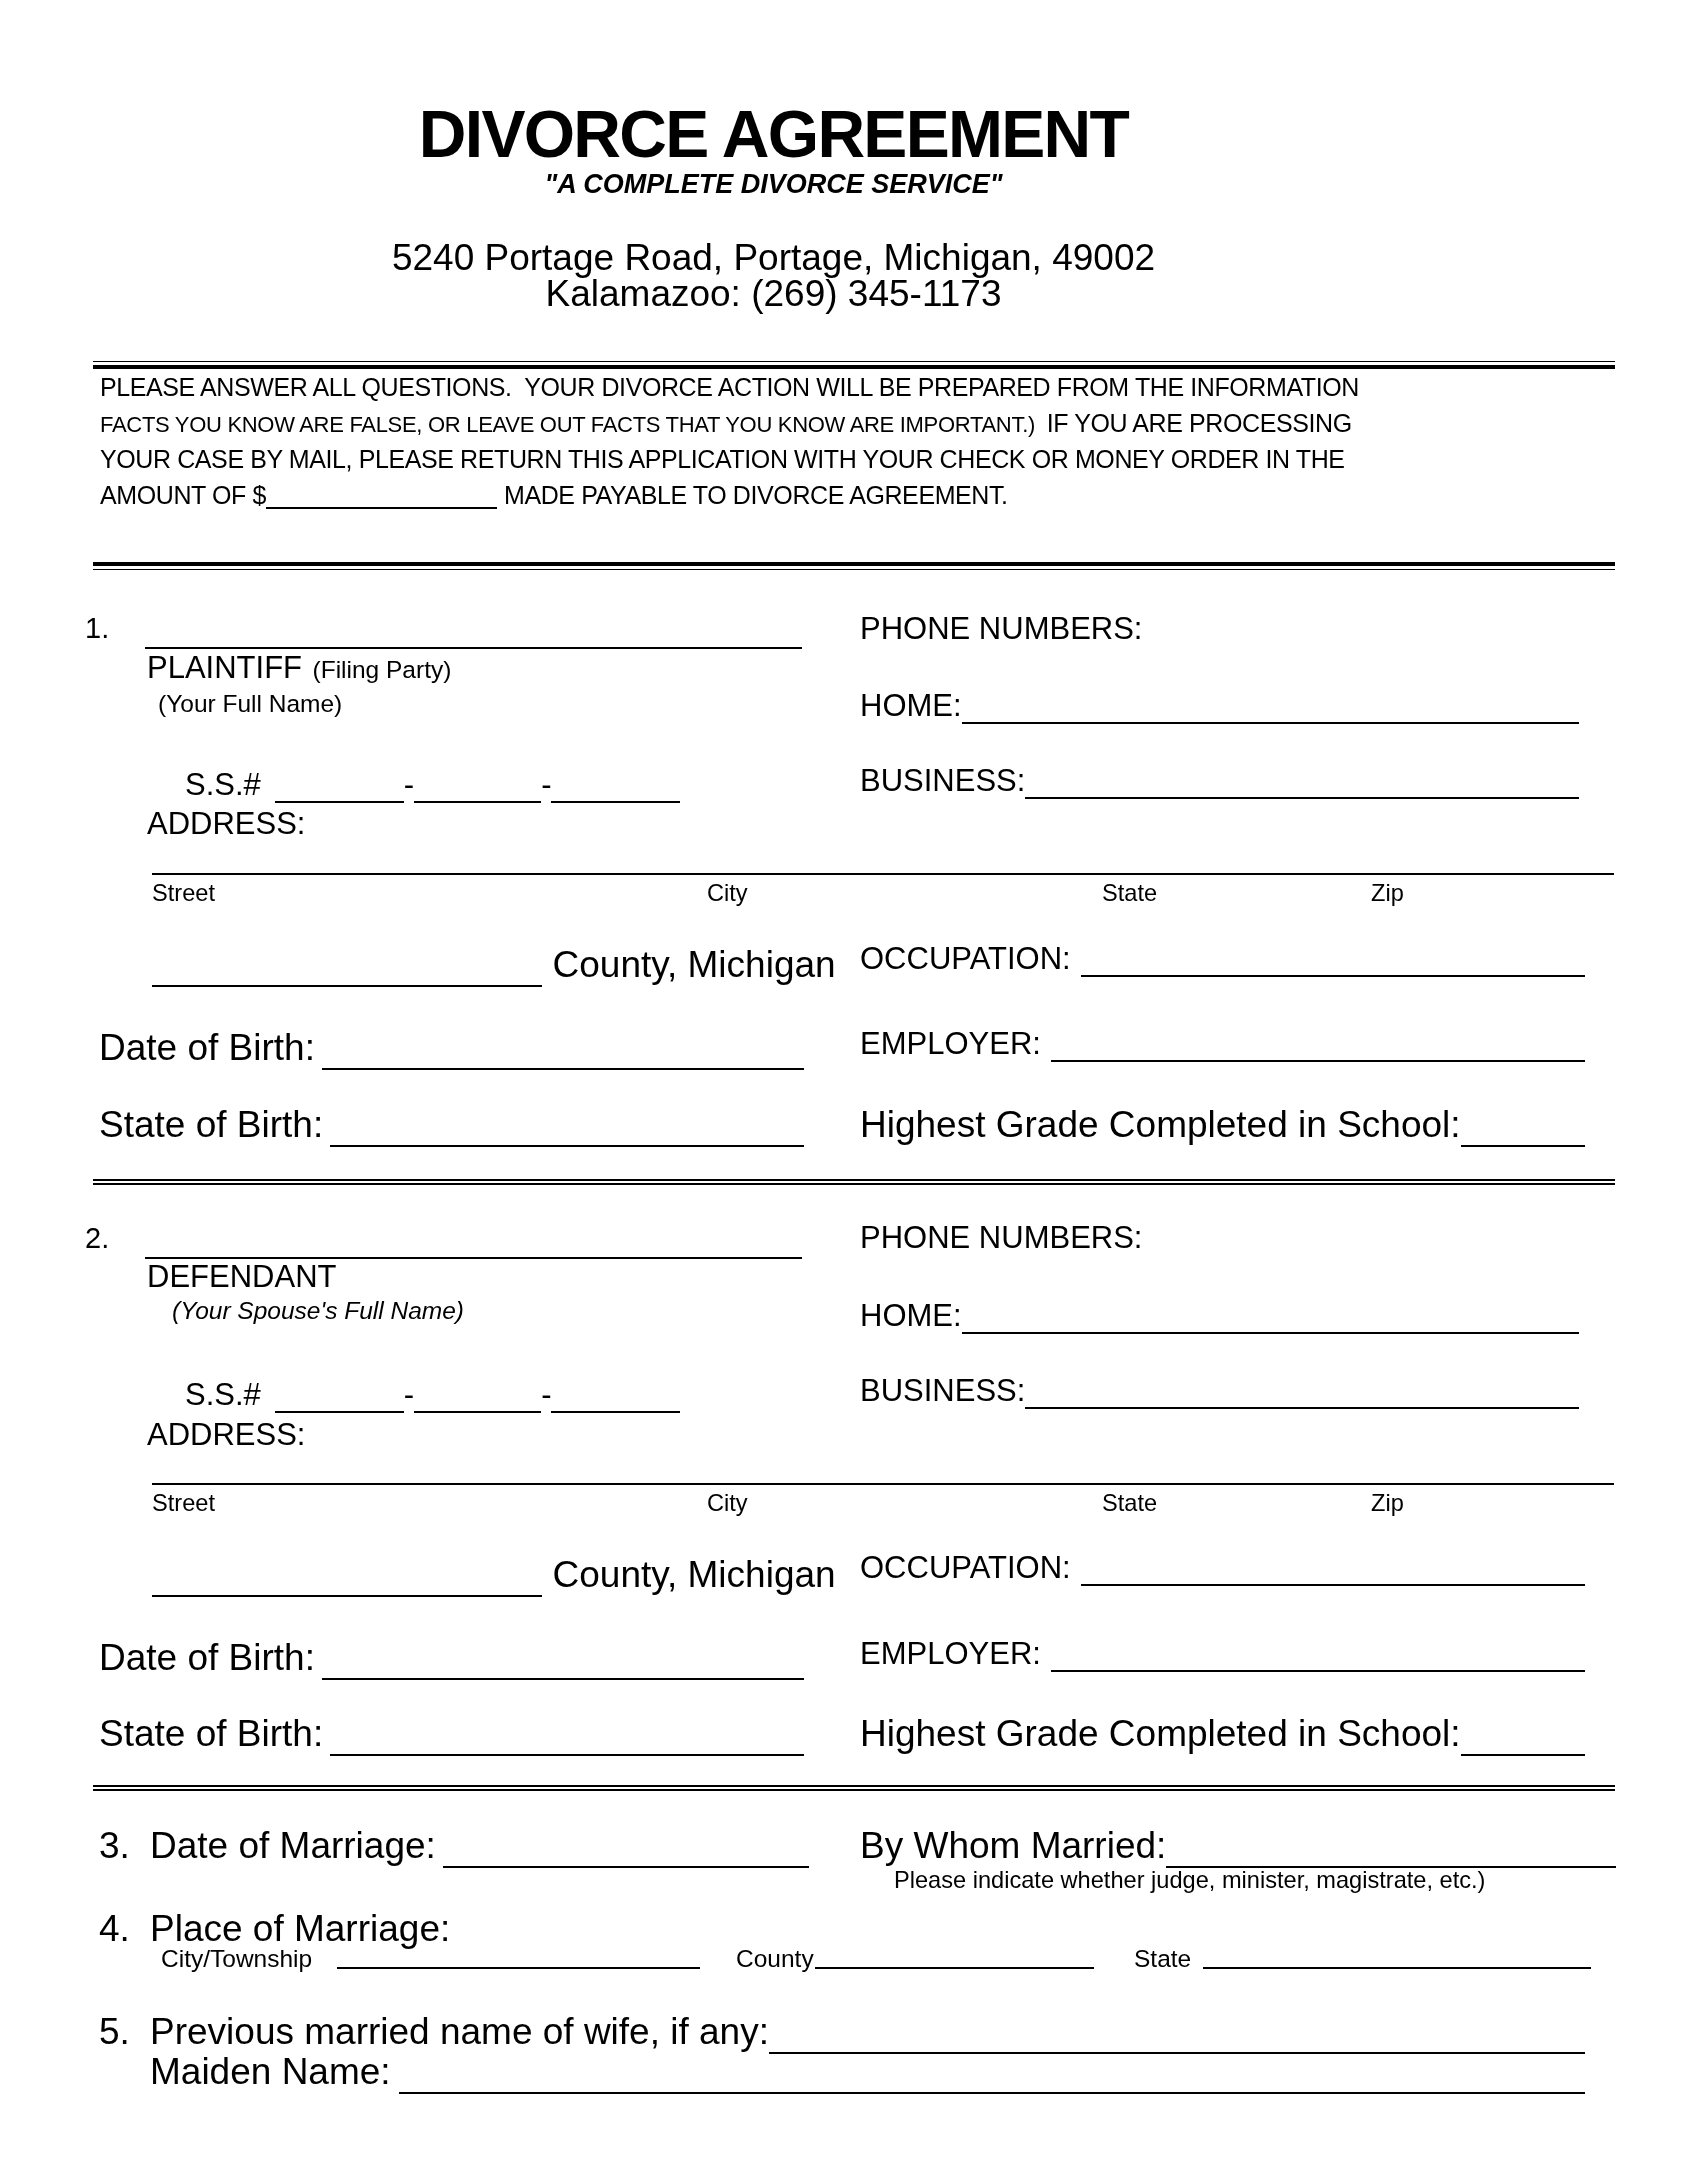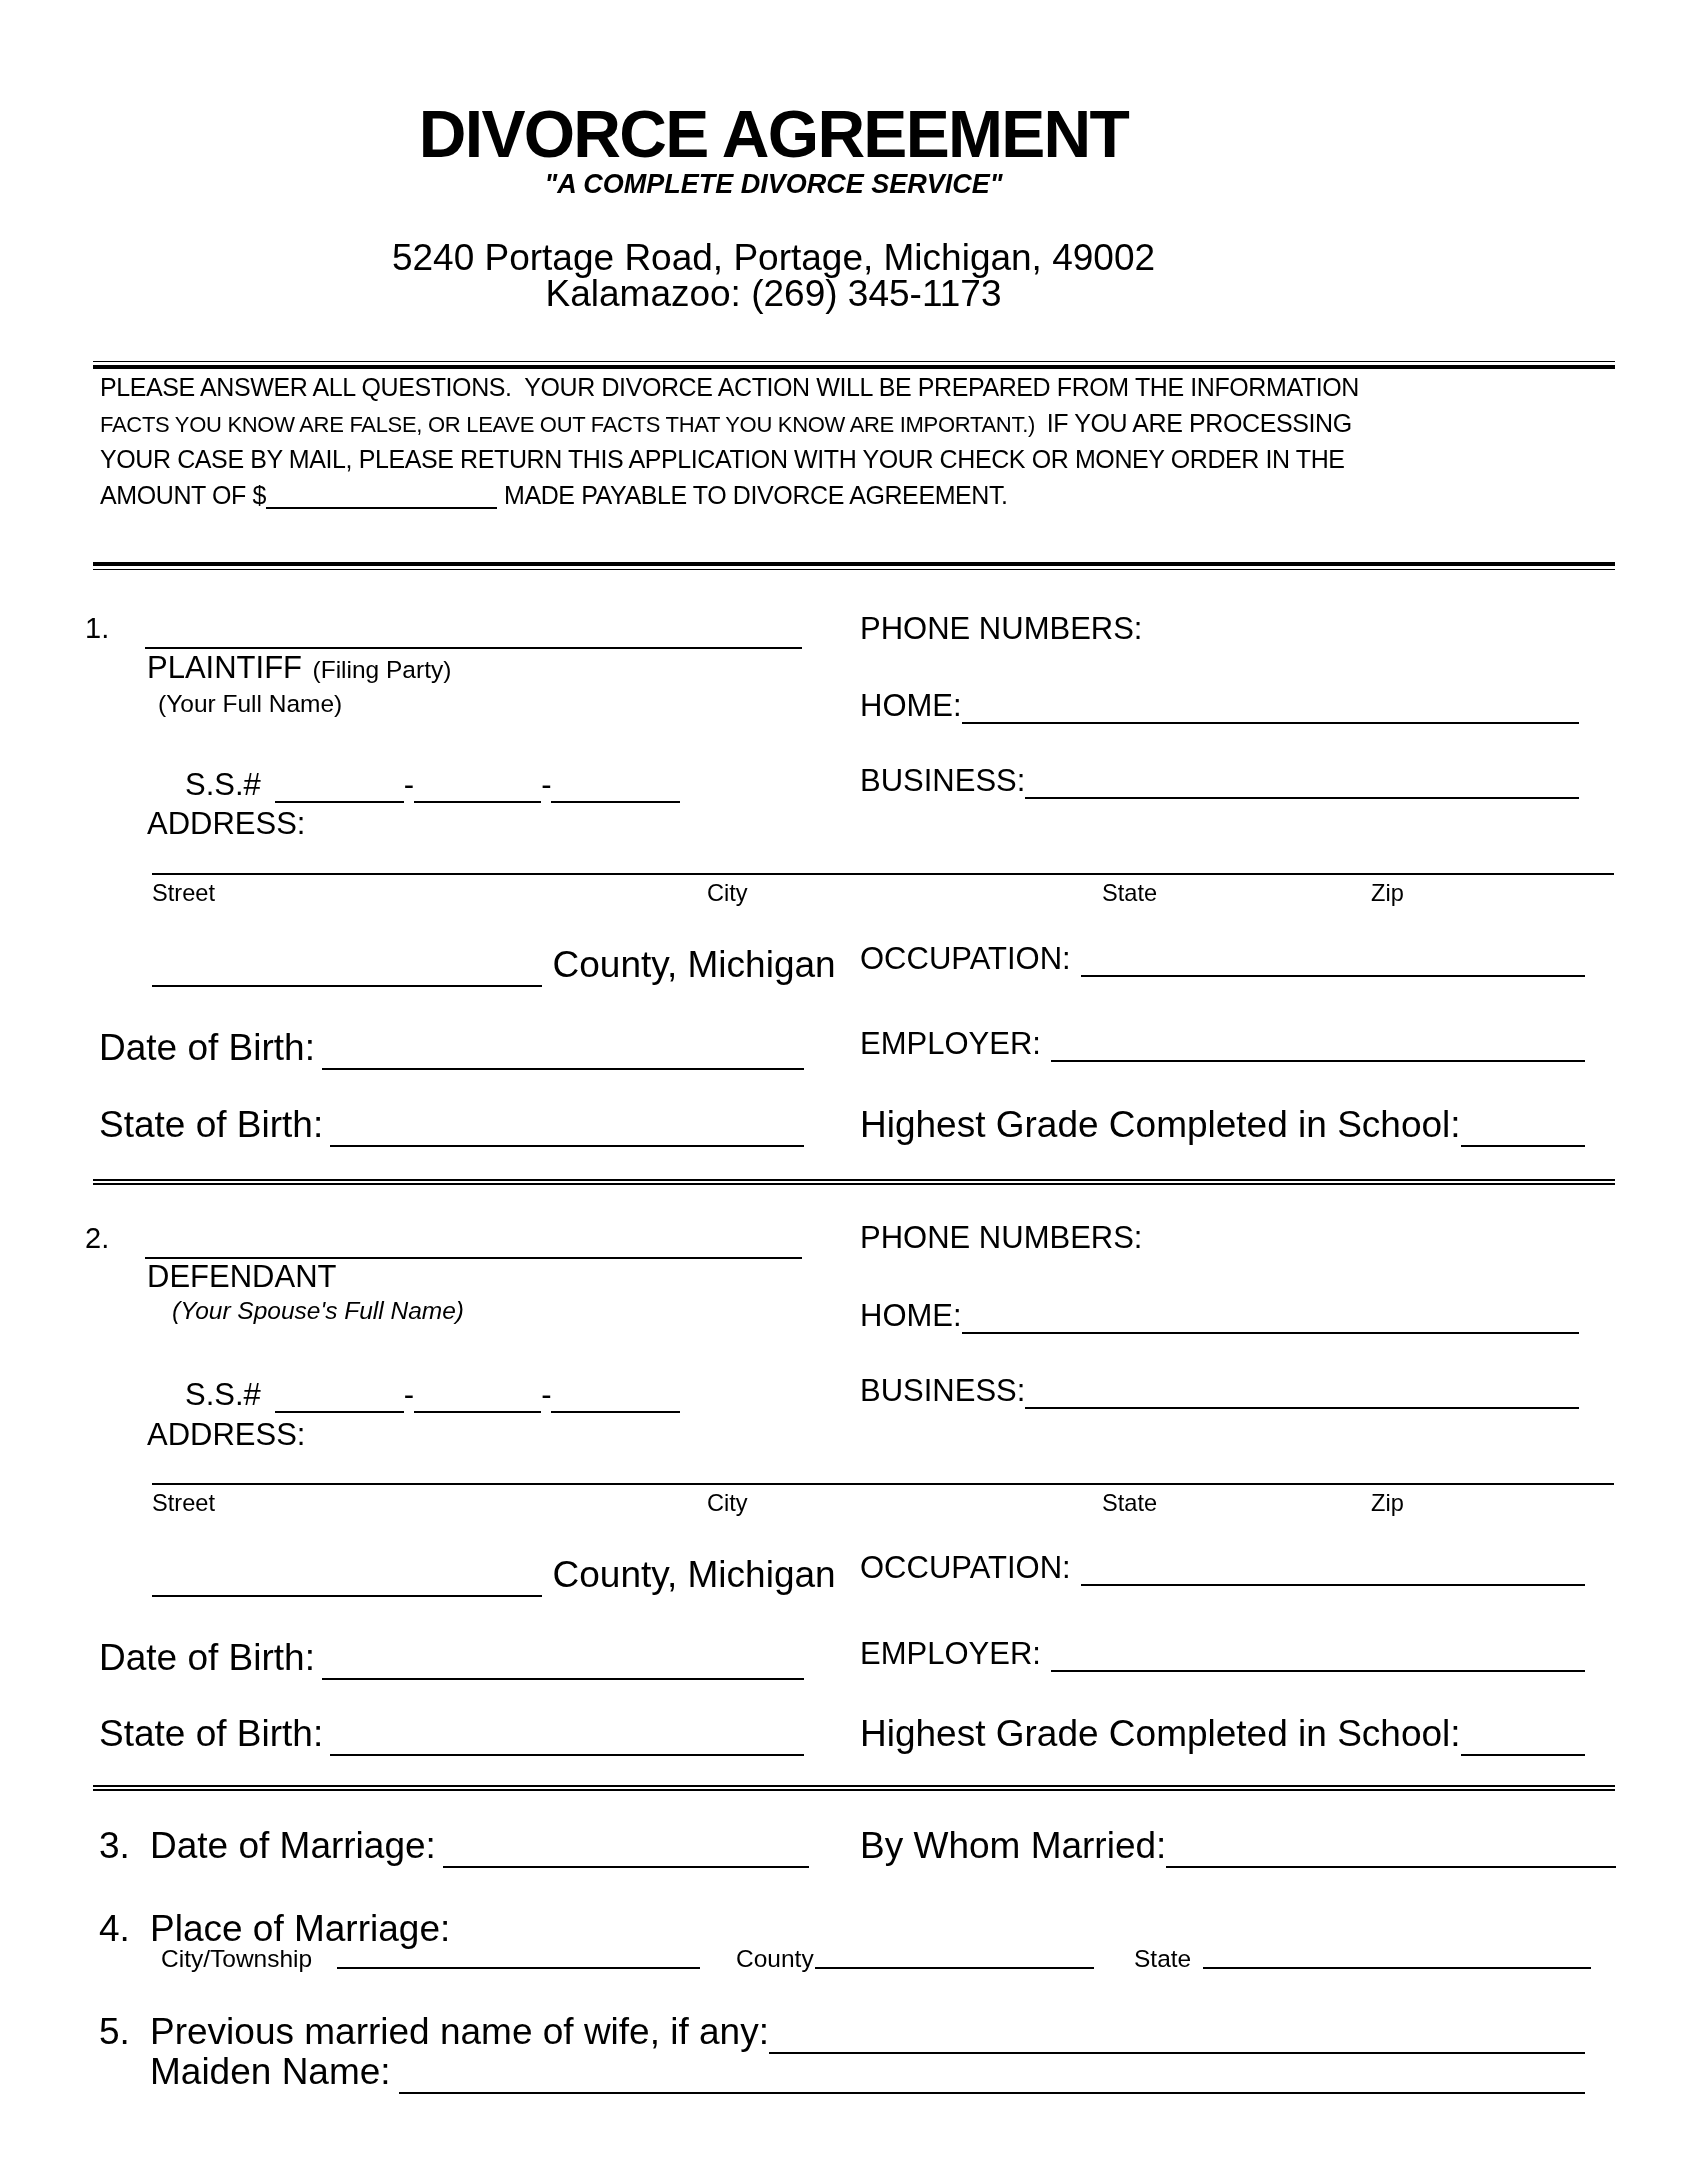--- a/index.html
+++ b/index.html
@@ -111,20 +111,21 @@
   <div class="row" style="left:860px;top:1636px;width:725px;"><span class="f35">EMPLOYER:</span><span class="bl2 grow" style="margin-left:10.5px;"></span></div>
 
   <div class="row" style="left:99px;top:1713px;width:705px;"><span class="f31">State of Birth:</span><span class="bl2 grow" style="margin-left:7px;"></span></div>
   <div class="row" style="left:860px;top:1713px;width:725px;"><span class="f31">Highest Grade Completed in School:</span><span class="bl2 grow"></span></div>
 
   <div class="divider" style="top:1785px;"></div>
 
   <div class="t f31" style="left:99px;top:1825px;">3.</div>
   <div class="row" style="left:150px;top:1825px;width:659px;"><span class="f31">Date of Marriage:</span><span class="bl2 grow" style="margin-left:7px;"></span></div>
   <div class="row" style="left:860px;top:1825px;width:756px;"><span class="f31">By Whom Married:</span><span class="bl2 grow"></span></div>
+  <div class="t f27" style="left:894px;top:1867px;">Please indicate whether judge, minister, magistrate, etc.)</div>
 
   <div class="t f31" style="left:99px;top:1908px;">4.</div>
   <div class="t f31" style="left:150px;top:1908px;">Place of Marriage:</div>
   <div class="t f28" style="left:150px;top:1945px;">City/Township</div>
   <div class="bl" style="left:337px;top:1967px;width:363px;"></div>
   <div class="t f28" style="left:725px;top:1945px;">County</div>
   <div class="bl" style="left:815px;top:1967px;width:279px;"></div>
   <div class="t f28" style="left:1123px;top:1945px;">State</div>
   <div class="bl" style="left:1203px;top:1967px;width:388px;"></div>
 

